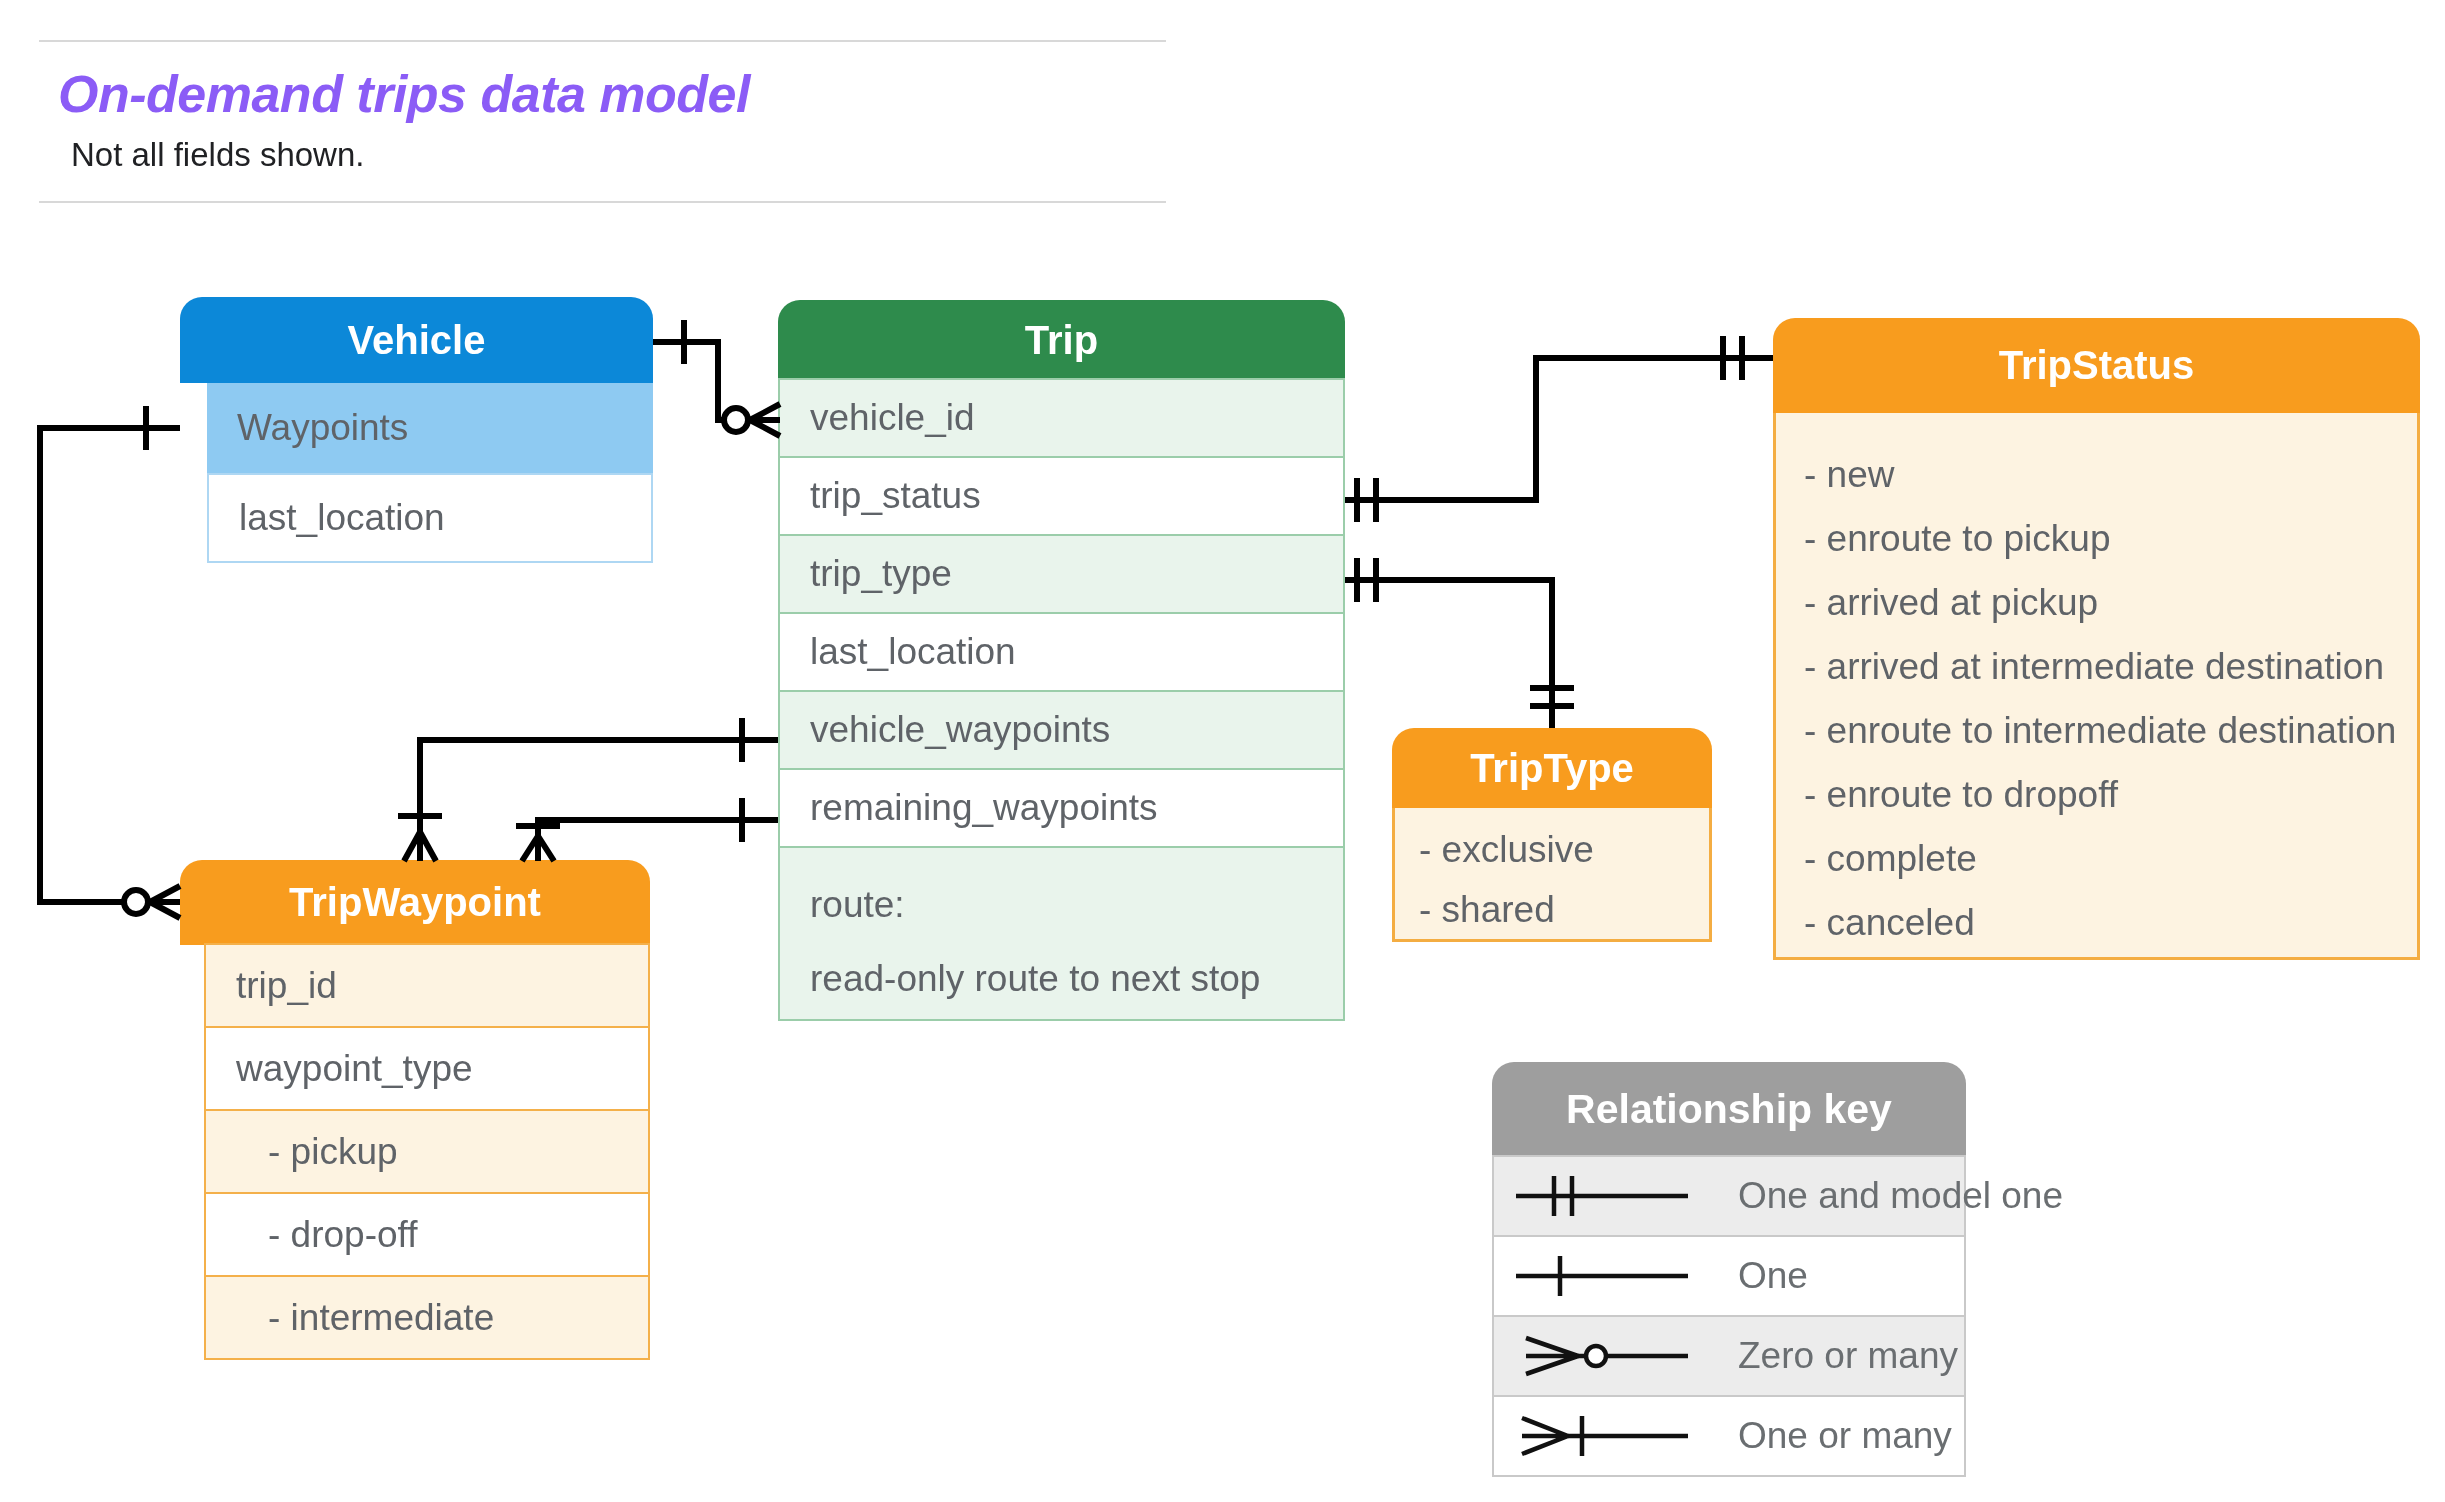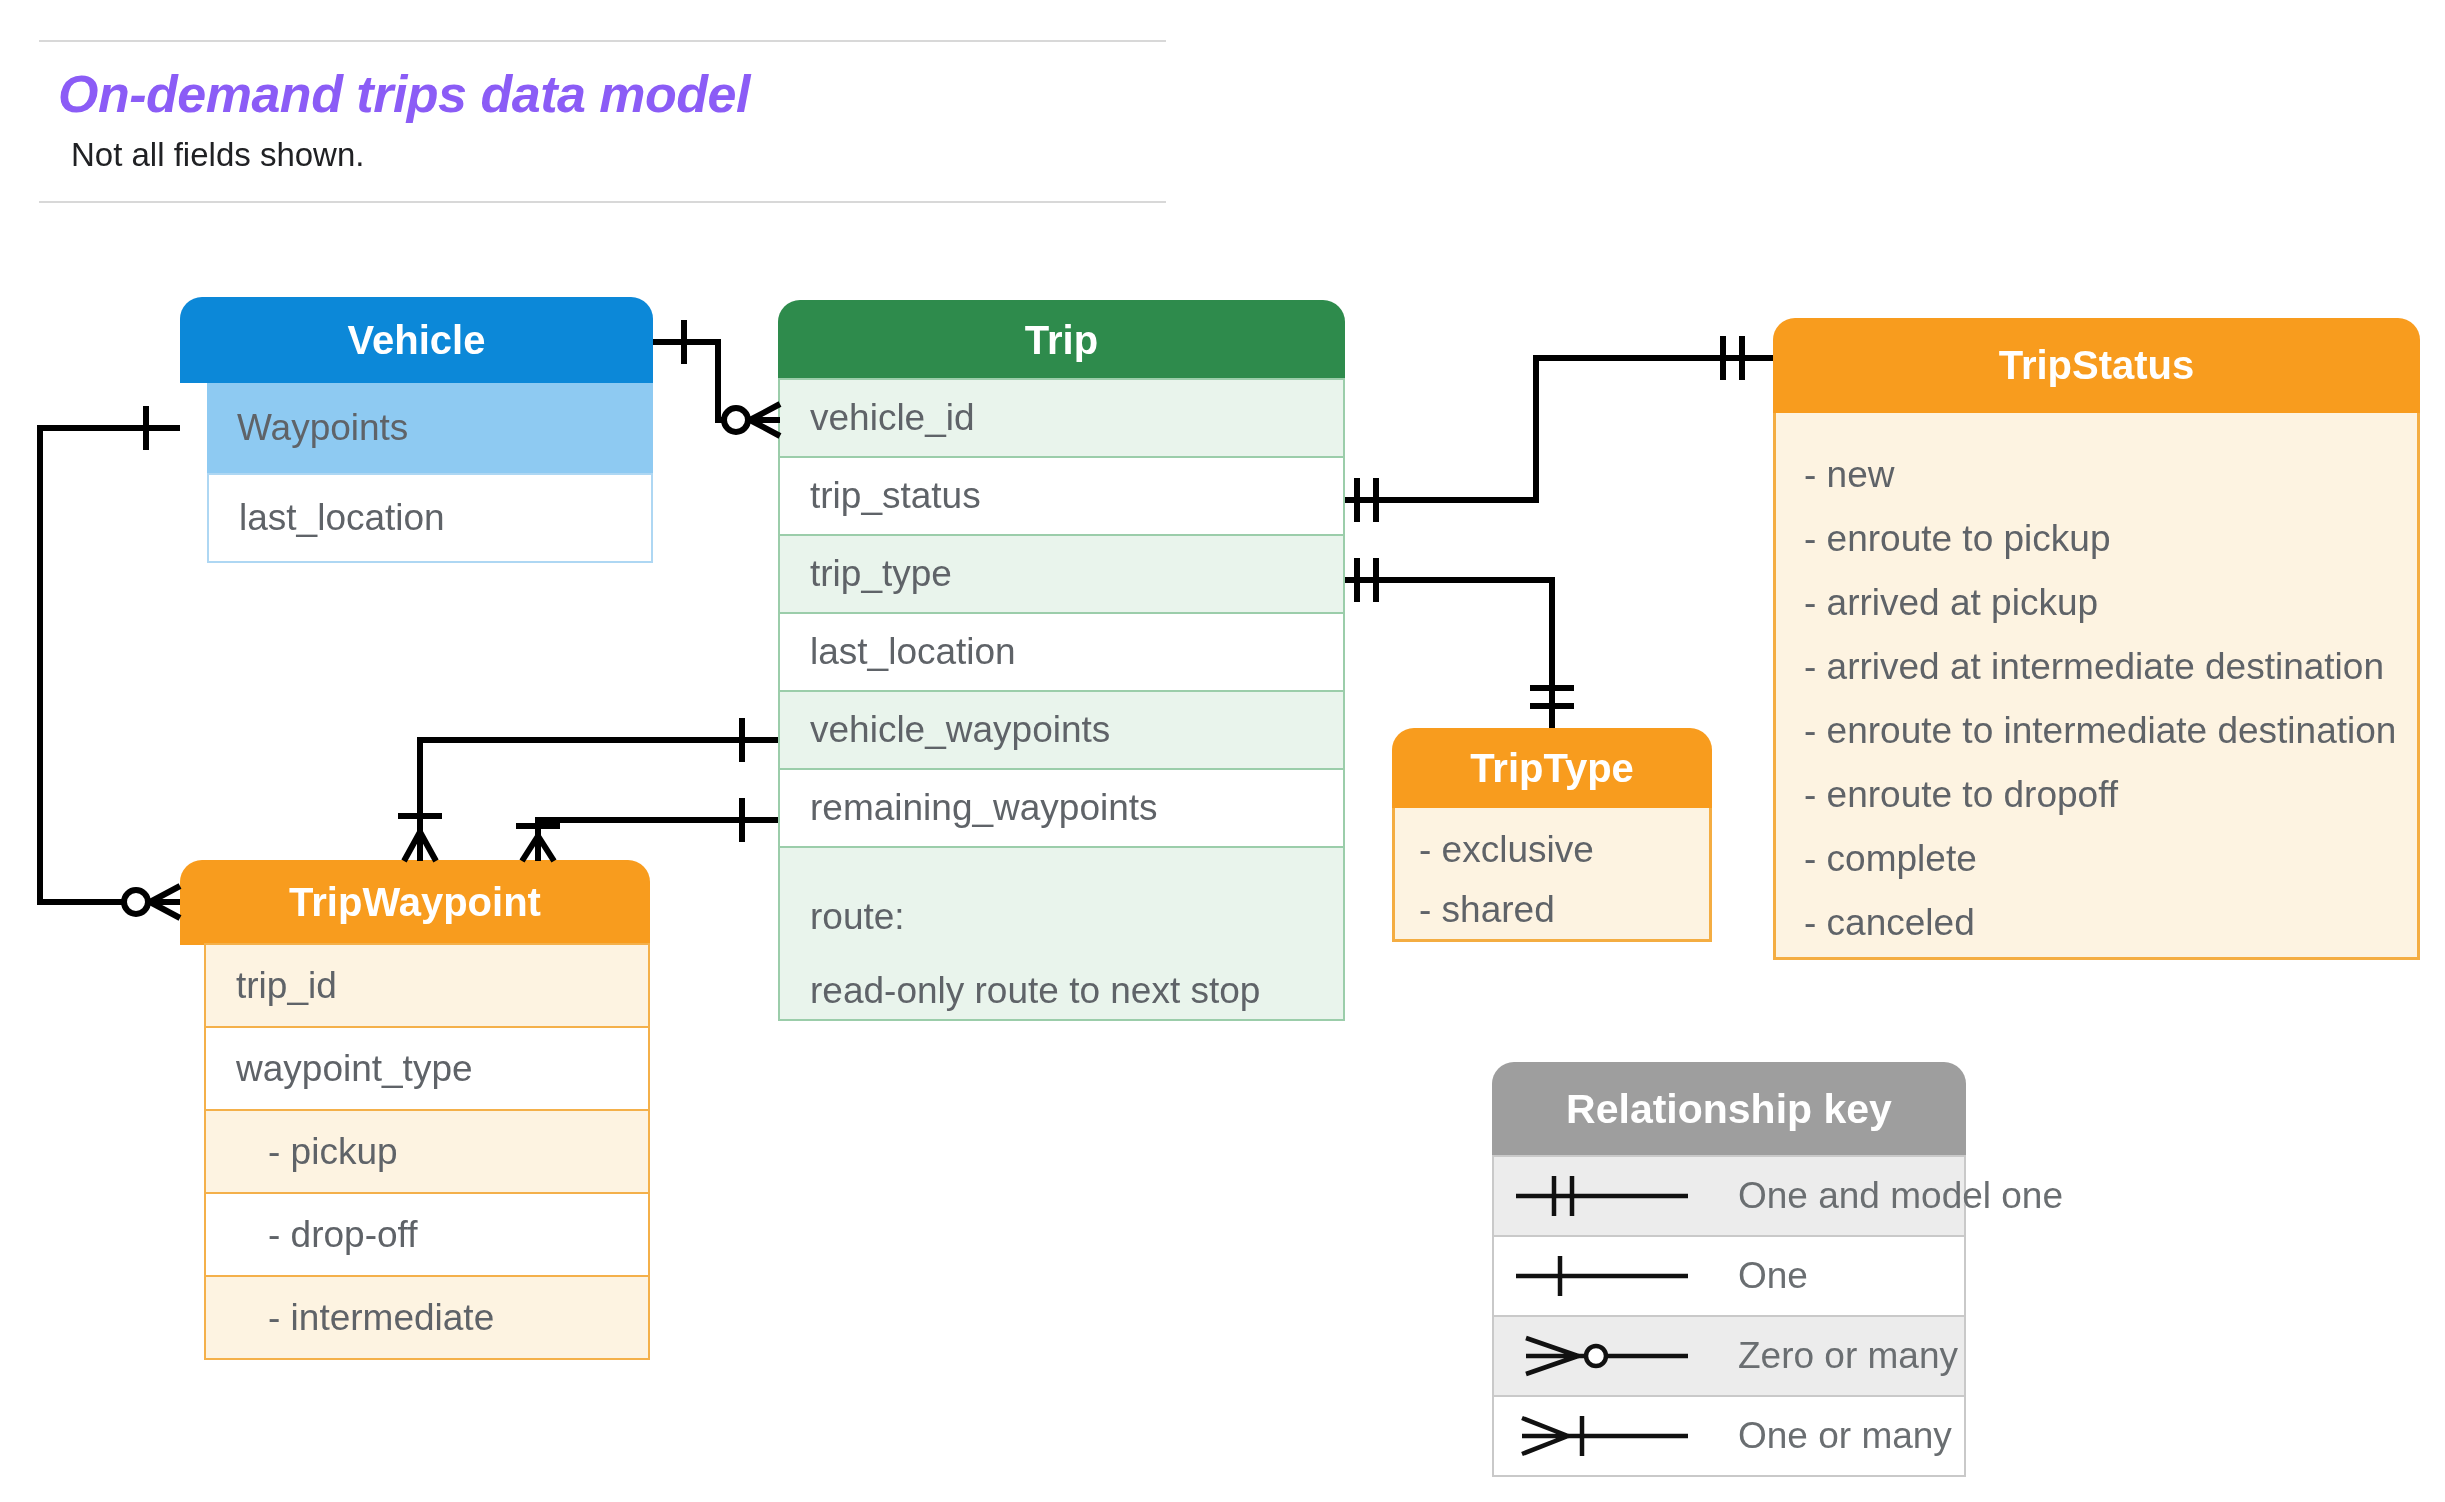--- a/index.html
+++ b/index.html
@@ -22,21 +22,21 @@
   #vehicle .hdr{height:86px;background:#0c88d8;}
   #vehicle .row{height:90px;margin-left:27px;}
   #vehicle .row.hl{background:#8ecaf2;border:none;}
   #vehicle .row.plain{border:2px solid #aed7f3;background:#fff;}
 
   
   #trip{left:778px;top:300px;width:567px;}
   #trip .hdr{height:80px;background:#2e8b4c;}
   #trip .row{height:80px;border:2px solid #9bcdaa;margin-top:-2px;}
   #trip .row.tint{background:#e9f4ec;}
-  #trip .row.route{height:175px;display:block;padding-top:32px;line-height:74px;}
+  #trip .row.route{height:175px;display:block;padding-top:20px;line-height:74px;}
 
   
   .orange .hdr{background:#f89c1e;}
   .orange-body{box-sizing:border-box;background:#fdf3e1;border:3px solid #f4ad42;border-top:none;font-size:37px;color:#5f6368;}
   #tripstatus{left:1773px;top:318px;width:647px;}
   #tripstatus .hdr{height:95px;}
   #tripstatus .orange-body{height:547px;padding:30px 0 0 28px;line-height:64px;}
   #tripwaypoint{left:180px;top:860px;width:470px;}
   #tripwaypoint .hdr{height:85px;}
   #tripwaypoint .row{height:85px;border:2px solid #f4b04a;margin-top:-2px;margin-left:24px;}

